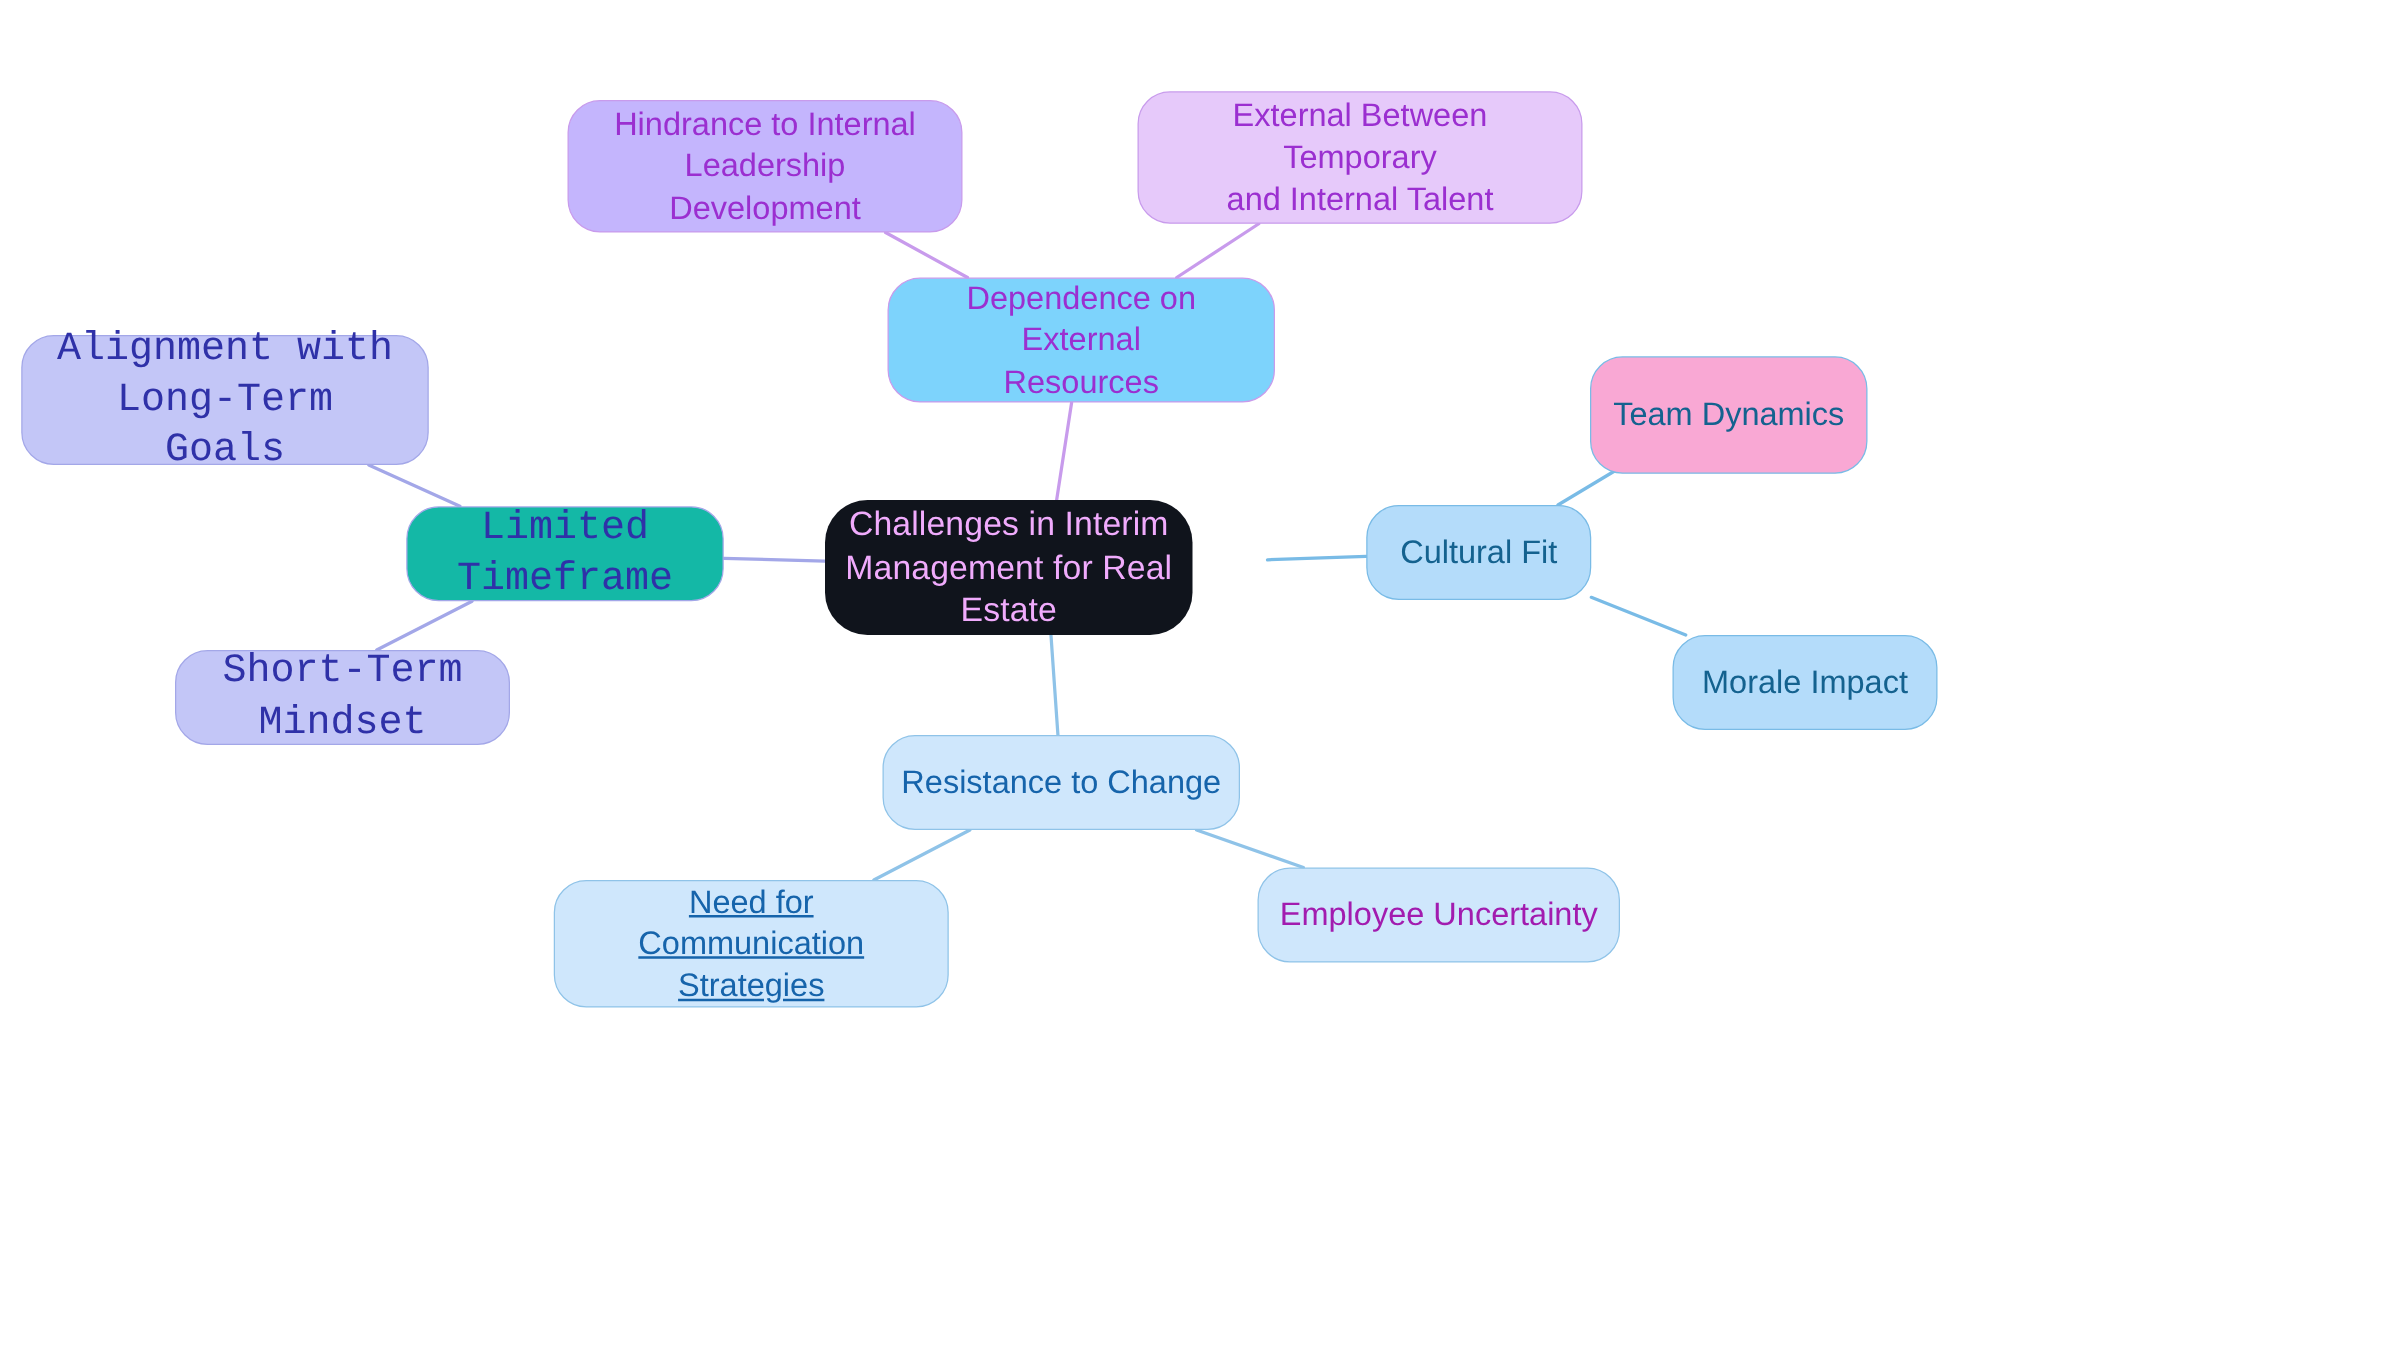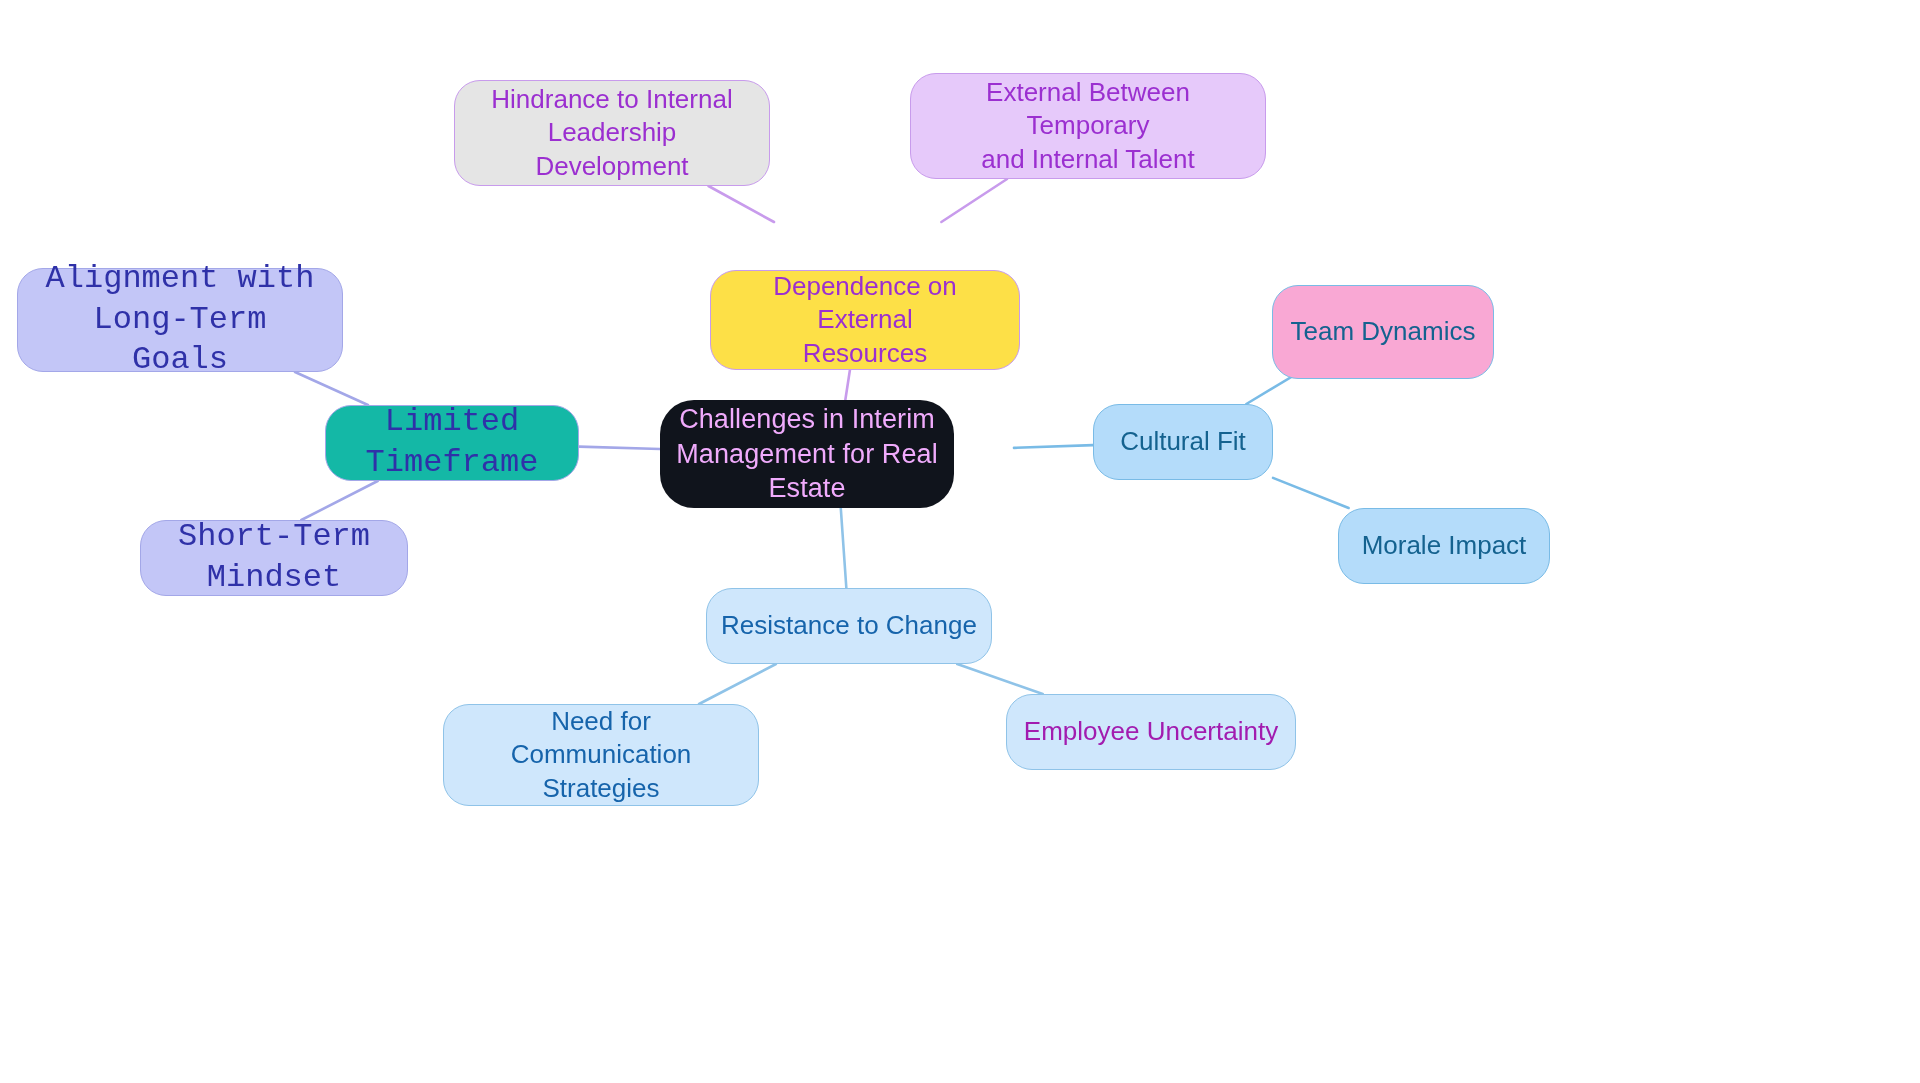--- a/index.html
+++ b/index.html
@@ -88,31 +88,31 @@
       <line x1="367.9674796747968" y1="405" x2="294.9918699186992" y2="372" stroke="#a3a7e8" stroke-width="2.6" stroke-linecap="round"></line>
       <line x1="377.6521739130435" y1="481" x2="301.3478260869565" y2="520" stroke="#a3a7e8" stroke-width="2.6" stroke-linecap="round"></line>
       <line x1="1246.3333333333333" y1="404" x2="1321.3333333333333" y2="359" stroke="#79bbe6" stroke-width="2.6" stroke-linecap="round"></line>
       <line x1="1273" y1="477.86206896551727" x2="1348.6346153846155" y2="508" stroke="#79bbe6" stroke-width="2.6" stroke-linecap="round"></line>
       <line x1="775.9457364341085" y1="664" x2="699.046511627907" y2="704" stroke="#8fc3e8" stroke-width="2.6" stroke-linecap="round"></line>
       <line x1="957.2641509433962" y1="664" x2="1042.7358490566037" y2="694" stroke="#8fc3e8" stroke-width="2.6" stroke-linecap="round"></line>
     </svg>
   <div id="nodes">
       <div class="node root" style="left: 660px; top: 400px; width: 294px; height: 108px; background: rgb(16, 20, 28); color: #f0abfc;"><span>Challenges in Interim
 Management for Real Estate</span></div>
-      <div class="node lavender" style="left: 710px; top: 222px; width: 310px; height: 100px; background: #fde047; border: 1.6px solid rgb(200, 155, 236); color: rgb(155, 47, 208); margin-top: 48px;"><span>Dependence on External
+      <div class="node lavender" style="left: 710px; top: 222px; width: 310px; height: 100px; background: #7dd3fc; border: 1.6px solid rgb(200, 155, 236); color: rgb(155, 47, 208);"><span>Dependence on External
 Resources</span></div>
-      <div class="node lavender" style="left: 454px; top: 80px; width: 316px; height: 106px; background: #e5e5e5; border: 1.6px solid rgb(200, 155, 236); color: rgb(155, 47, 208);"><span>Hindrance to Internal
+      <div class="node lavender" style="left: 454px; top: 80px; width: 316px; height: 106px; background: #c4b5fd; border: 1.6px solid rgb(200, 155, 236); color: rgb(155, 47, 208);"><span>Hindrance to Internal
 Leadership Development</span></div>
       <div class="node lavender" style="left: 910px; top: 73px; width: 356px; height: 106px; background: rgb(230, 201, 250); border: 1.6px solid rgb(200, 155, 236); color: rgb(155, 47, 208);"><span>External Between Temporary
 and Internal Talent</span></div>
       <div class="node periwinkle" style="left: 325px; top: 405px; width: 254px; height: 76px; background: #14b8a6; border: 1.6px solid rgb(163, 167, 232); color: rgb(47, 49, 168);"><span>Limited Timeframe</span></div>
       <div class="node periwinkle" style="left: 17px; top: 268px; width: 326px; height: 104px; background: rgb(195, 198, 247); border: 1.6px solid rgb(163, 167, 232); color: rgb(47, 49, 168);"><span>Alignment with Long-Term
 Goals</span></div>
       <div class="node periwinkle" style="left: 93px; top: 520px; width: 268px; height: 76px; background: rgb(195, 198, 247); border: 1.6px solid rgb(163, 167, 232); color: rgb(47, 49, 168); margin-left: 47px;"><span>Short-Term Mindset</span></div>
       <div class="node blue-mid" style="left: 1093px; top: 404px; width: 180px; height: 76px; background: rgb(180, 220, 250); border: 1.6px solid rgb(121, 187, 230); color: rgb(20, 98, 143);"><span>Cultural Fit</span></div>
       <div class="node blue-mid" style="left: 1272px; top: 285px; width: 222px; height: 94px; background: #f9a8d4; border: 1.6px solid rgb(121, 187, 230); color: rgb(20, 98, 143); text-align: right;"><span>Team Dynamics</span></div>
       <div class="node blue-mid" style="left: 1338px; top: 508px; width: 212px; height: 76px; background: rgb(180, 220, 250); border: 1.6px solid rgb(121, 187, 230); color: rgb(20, 98, 143);"><span>Morale Impact</span></div>
       <div class="node blue-light" style="left: 706px; top: 588px; width: 286px; height: 76px; background: rgb(207, 231, 252); border: 1.6px solid rgb(143, 195, 232); color: rgb(22, 100, 171);"><span>Resistance to Change</span></div>
-      <div class="node blue-light" style="left: 443px; top: 704px; width: 316px; height: 102px; background: rgb(207, 231, 252); border: 1.6px solid rgb(143, 195, 232); color: rgb(22, 100, 171);"><span>Need for Communication
+      <div class="node blue-light" style="left: 443px; top: 704px; width: 316px; height: 102px; background: rgb(207, 231, 252); border: 1.6px solid rgb(143, 195, 232); color: rgb(22, 100, 171); text-decoration: underline;"><span>Need for Communication
 Strategies</span></div>
       <div class="node blue-light" style="left: 1006px; top: 694px; width: 290px; height: 76px; background: rgb(207, 231, 252); border: 1.6px solid rgb(143, 195, 232); color: #a21caf;"><span>Employee Uncertainty</span></div>
     </div>
 </div>
 
 </body></html>

